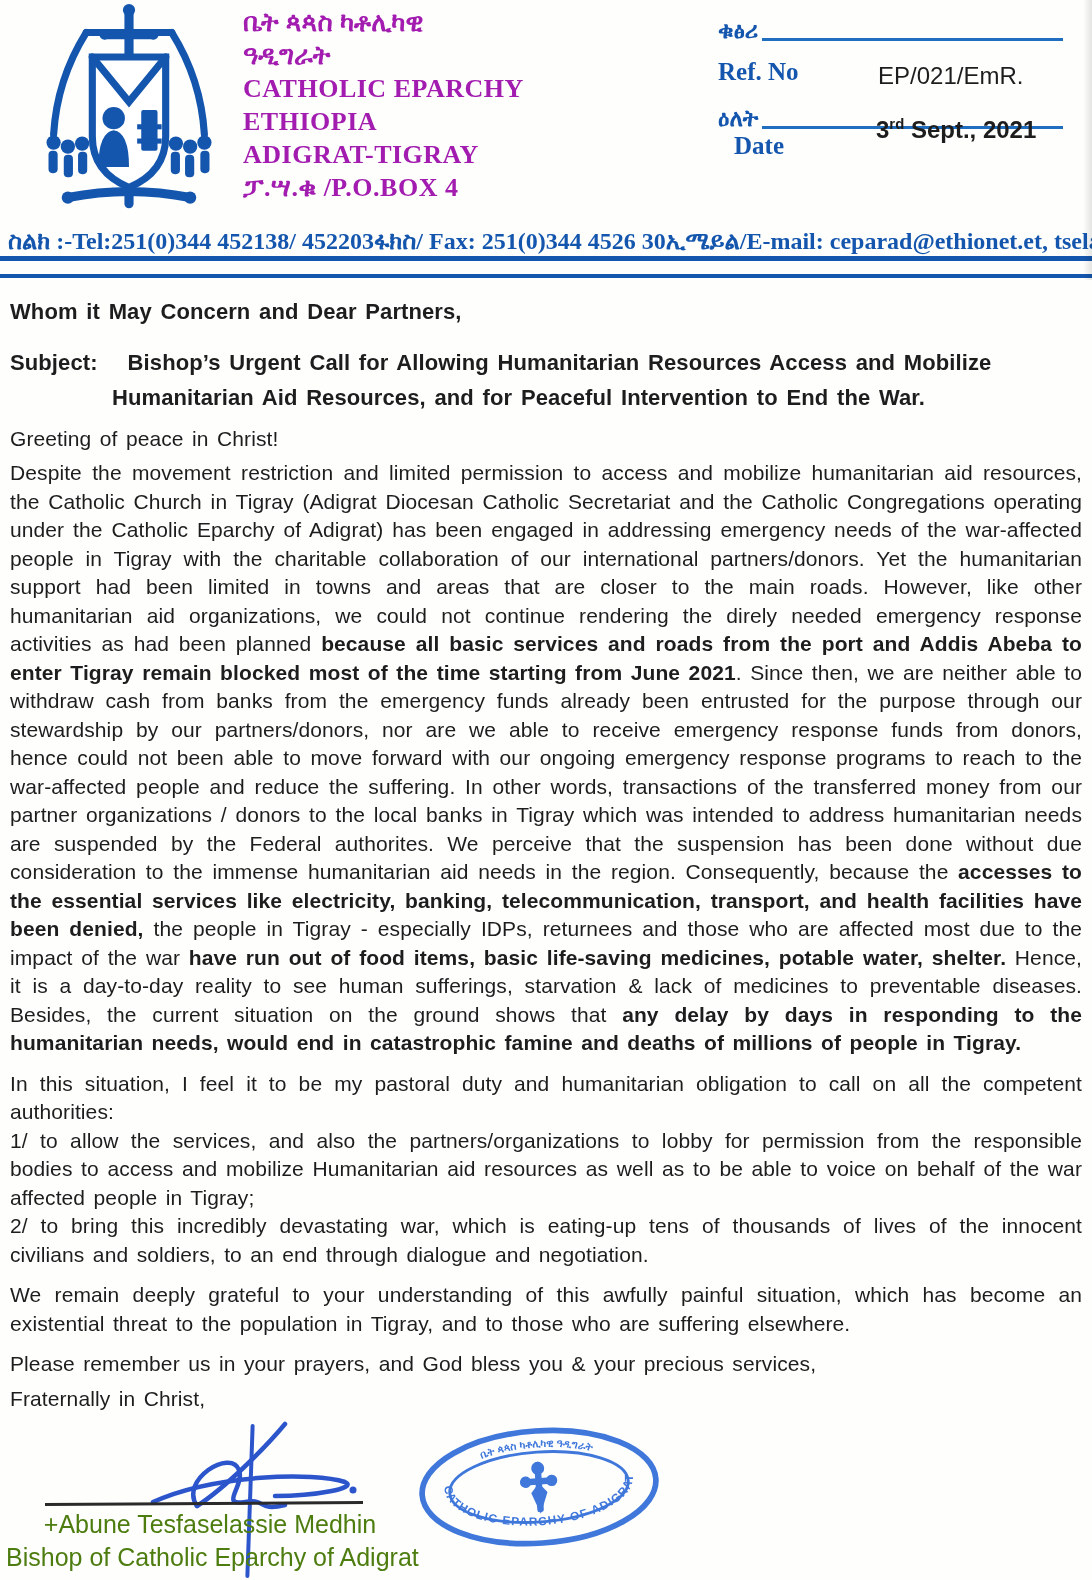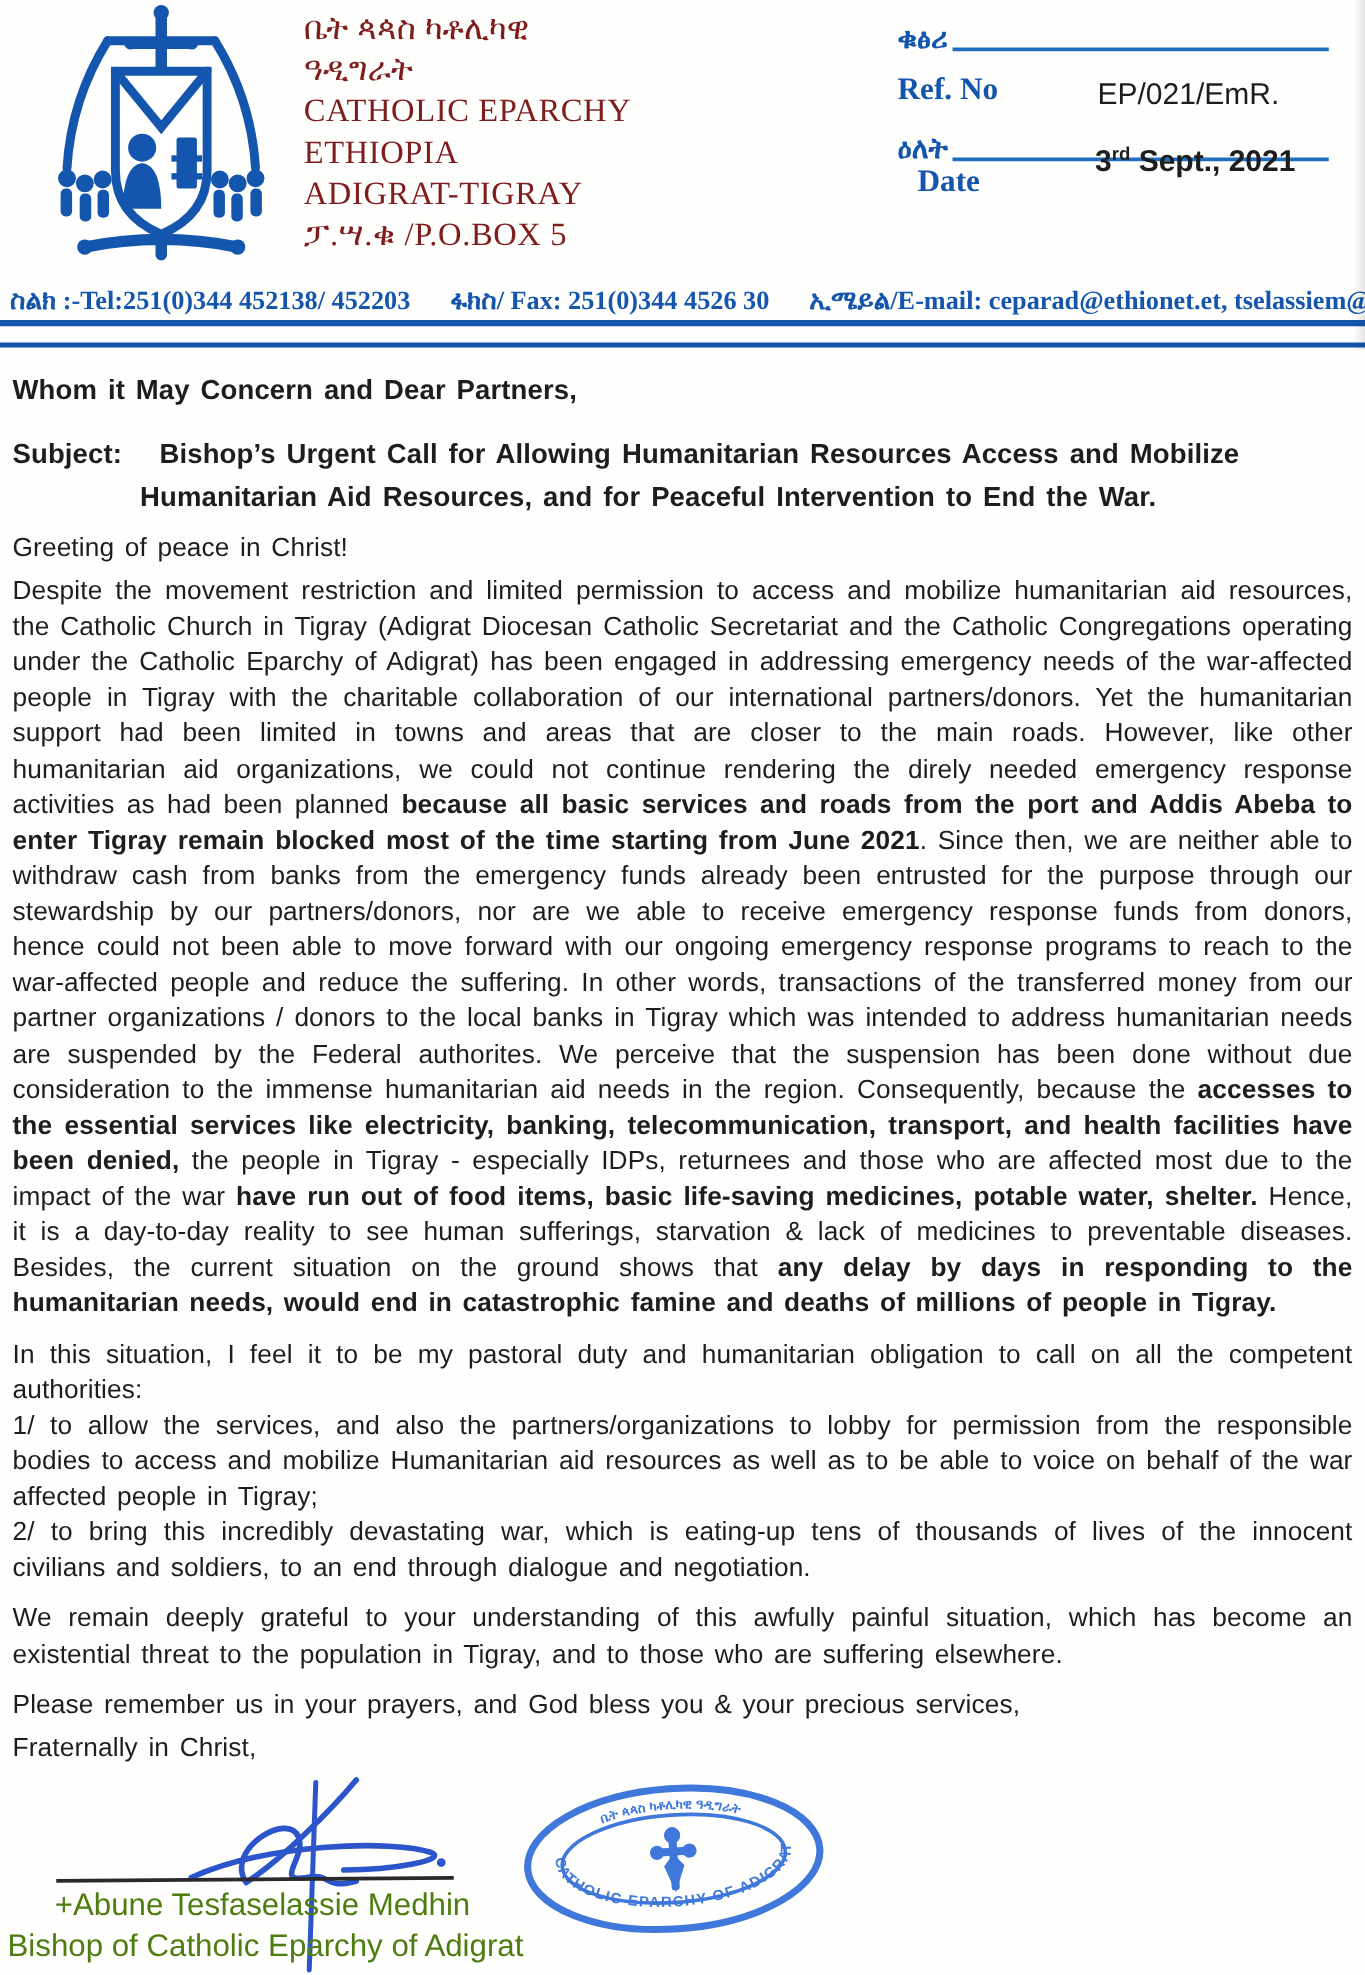--- a/index.html
+++ b/index.html
@@ -9,41 +9,41 @@
     margin: 0 auto;
     background: #fefefdff;
     font-family: "Liberation Sans", sans-serif;
     color: #222;
     overflow: hidden;
   }
 
   
   .emblem { position: absolute; left: 26px; top: 4px; width: 206px; height: 214px; }
   .org-block { position: absolute; left: 243px; top: 6px; width: 470px; }
-  .org-line { line-height: 33px; color: #7f1d1d; font-weight: normal; white-space: nowrap; }
+  .org-line { line-height: 33px; color: #a21caf; font-weight: bold; white-space: nowrap; }
   .org-line.am  { font-family: "Liberation Sans", sans-serif; font-size: 26px; }
   .org-line.en  { font-family: "Liberation Serif", serif; font-size: 26px; letter-spacing: 0.5px; }
 
   .ref-block { position: absolute; left: 718px; top: 10px; width: 345px; height: 210px; }
   .lbl-row { display: flex; align-items: flex-end; height: 34px; }
   .lbl-am { font-size: 23px; font-weight: bold; color: #1456ae; white-space: nowrap; }
   .fill-line { flex: 1; border-bottom: 3px solid #1f6ec0; margin-left: 4px; margin-bottom: 3px; }
   .lbl-en { font-family: "Liberation Serif", serif; font-size: 25px; font-weight: bold; color: #1456ae; }
   .row-ref-en  { position: absolute; left: 0; top: 48px; }
   .row-date-am { position: absolute; left: 0; top: 88px; width: 345px; }
   .row-date-en { position: absolute; left: 16px; top: 122px; }
   .ref-value  { position: absolute; left: 160px; top: 52px; font-size: 24px; color: #1d1d1d; }
   .date-value { position: absolute; left: 158px; top: 106px; font-size: 24px; font-weight: bold; color: #1d1d1d; }
   .date-value sup { font-size: 0.62em; }
 
   .contact-line {
     position: absolute; left: 8px; top: 228px; width: 1076px;
     display: flex; justify-content: space-between;
     font-family: "Liberation Serif", serif;
-    font-weight: bold; font-size: 21px; color: #1456ae; white-space: nowrap; gap: 32px;
+    font-weight: bold; font-size: 24px; color: #1456ae; white-space: nowrap;
   }
   .rule-double {
     position: absolute; left: 0; top: 256px; width: 1092px; height: 13px;
     border-top: 5px solid #1456ae; border-bottom: 4px solid #1456ae;
   }
   .scan-edge { position: absolute; right: 0; top: 0; width: 9px; height: 280px;
     background: linear-gradient(to right, rgba(0,0,0,0), rgba(0,0,0,0.10)); }
 
   
   .body-area { position: absolute; left: 10px; top: 298px; width: 1072px; }
@@ -120,21 +120,21 @@
       <circle cx="160" cy="190" r="6" fill="#1456ae" stroke="none"></circle>
     </g>
   </svg>
 
   <div class="org-block">
     <div class="org-line am">ቤት ጳጳስ ካቶሊካዊ</div>
     <div class="org-line am">ዓዲግራት</div>
     <div class="org-line en">CATHOLIC EPARCHY</div>
     <div class="org-line en">ETHIOPIA</div>
     <div class="org-line en">ADIGRAT-TIGRAY</div>
-    <div class="org-line en">ፓ.ሣ.ቁ /P.O.BOX 5</div>
+    <div class="org-line en">ፓ.ሣ.ቁ /P.O.BOX 4</div>
   </div>
 
   <div class="ref-block">
     <div class="lbl-row">
       <span class="lbl-am">ቁፅሪ</span>
       <span class="fill-line"></span>
     </div>
     <div class="lbl-en row-ref-en">Ref. No</div>
     <div class="ref-value">EP/021/EmR.</div>
     <div class="lbl-row row-date-am">

